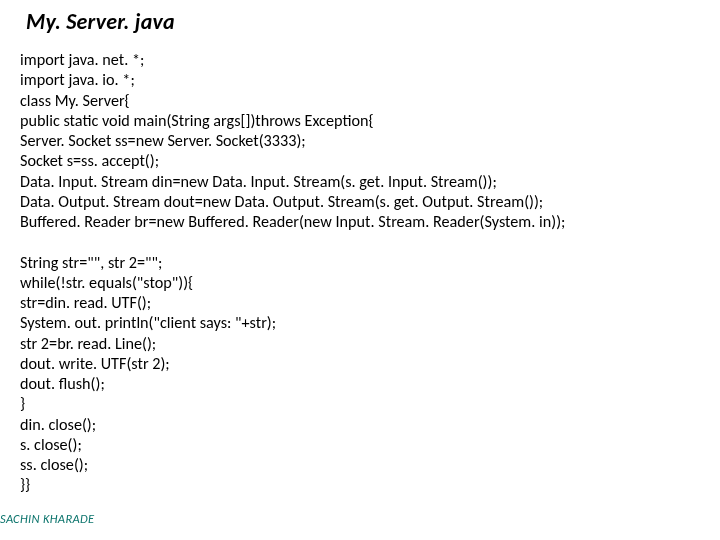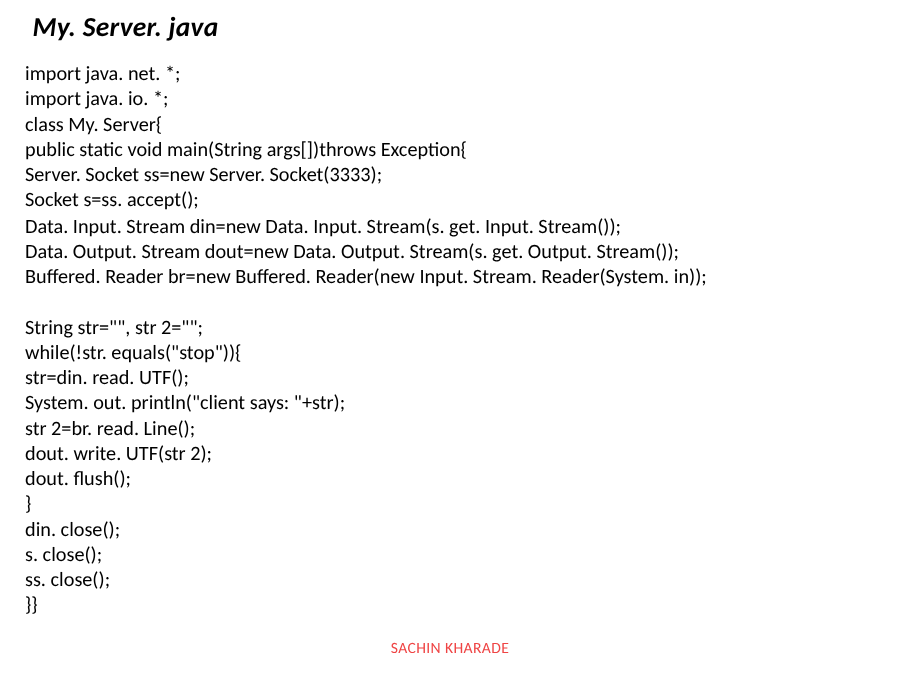--- a/index.html
+++ b/index.html
@@ -34,24 +34,24 @@
     color: #000;
     white-space: pre-line;
     font-weight: 400;
     margin-top: 15px;
   }
   .footer {
     position: absolute;
     left: 0;
     right: 0;
     bottom: 10px;
-    text-align: center;
     font-size: 12.5px;
-    color: #ef4444;
+    color: #0f766e;
     letter-spacing: 0.3px;
+    font-style: italic;
   }
 </style>
 </head>
 <body>
 
 <div class="slide">
   <div class="title">My. Server. java</div>
   <div class="code" id="code-block">import java. net. *;
 import java. io. *;
 class My. Server{

